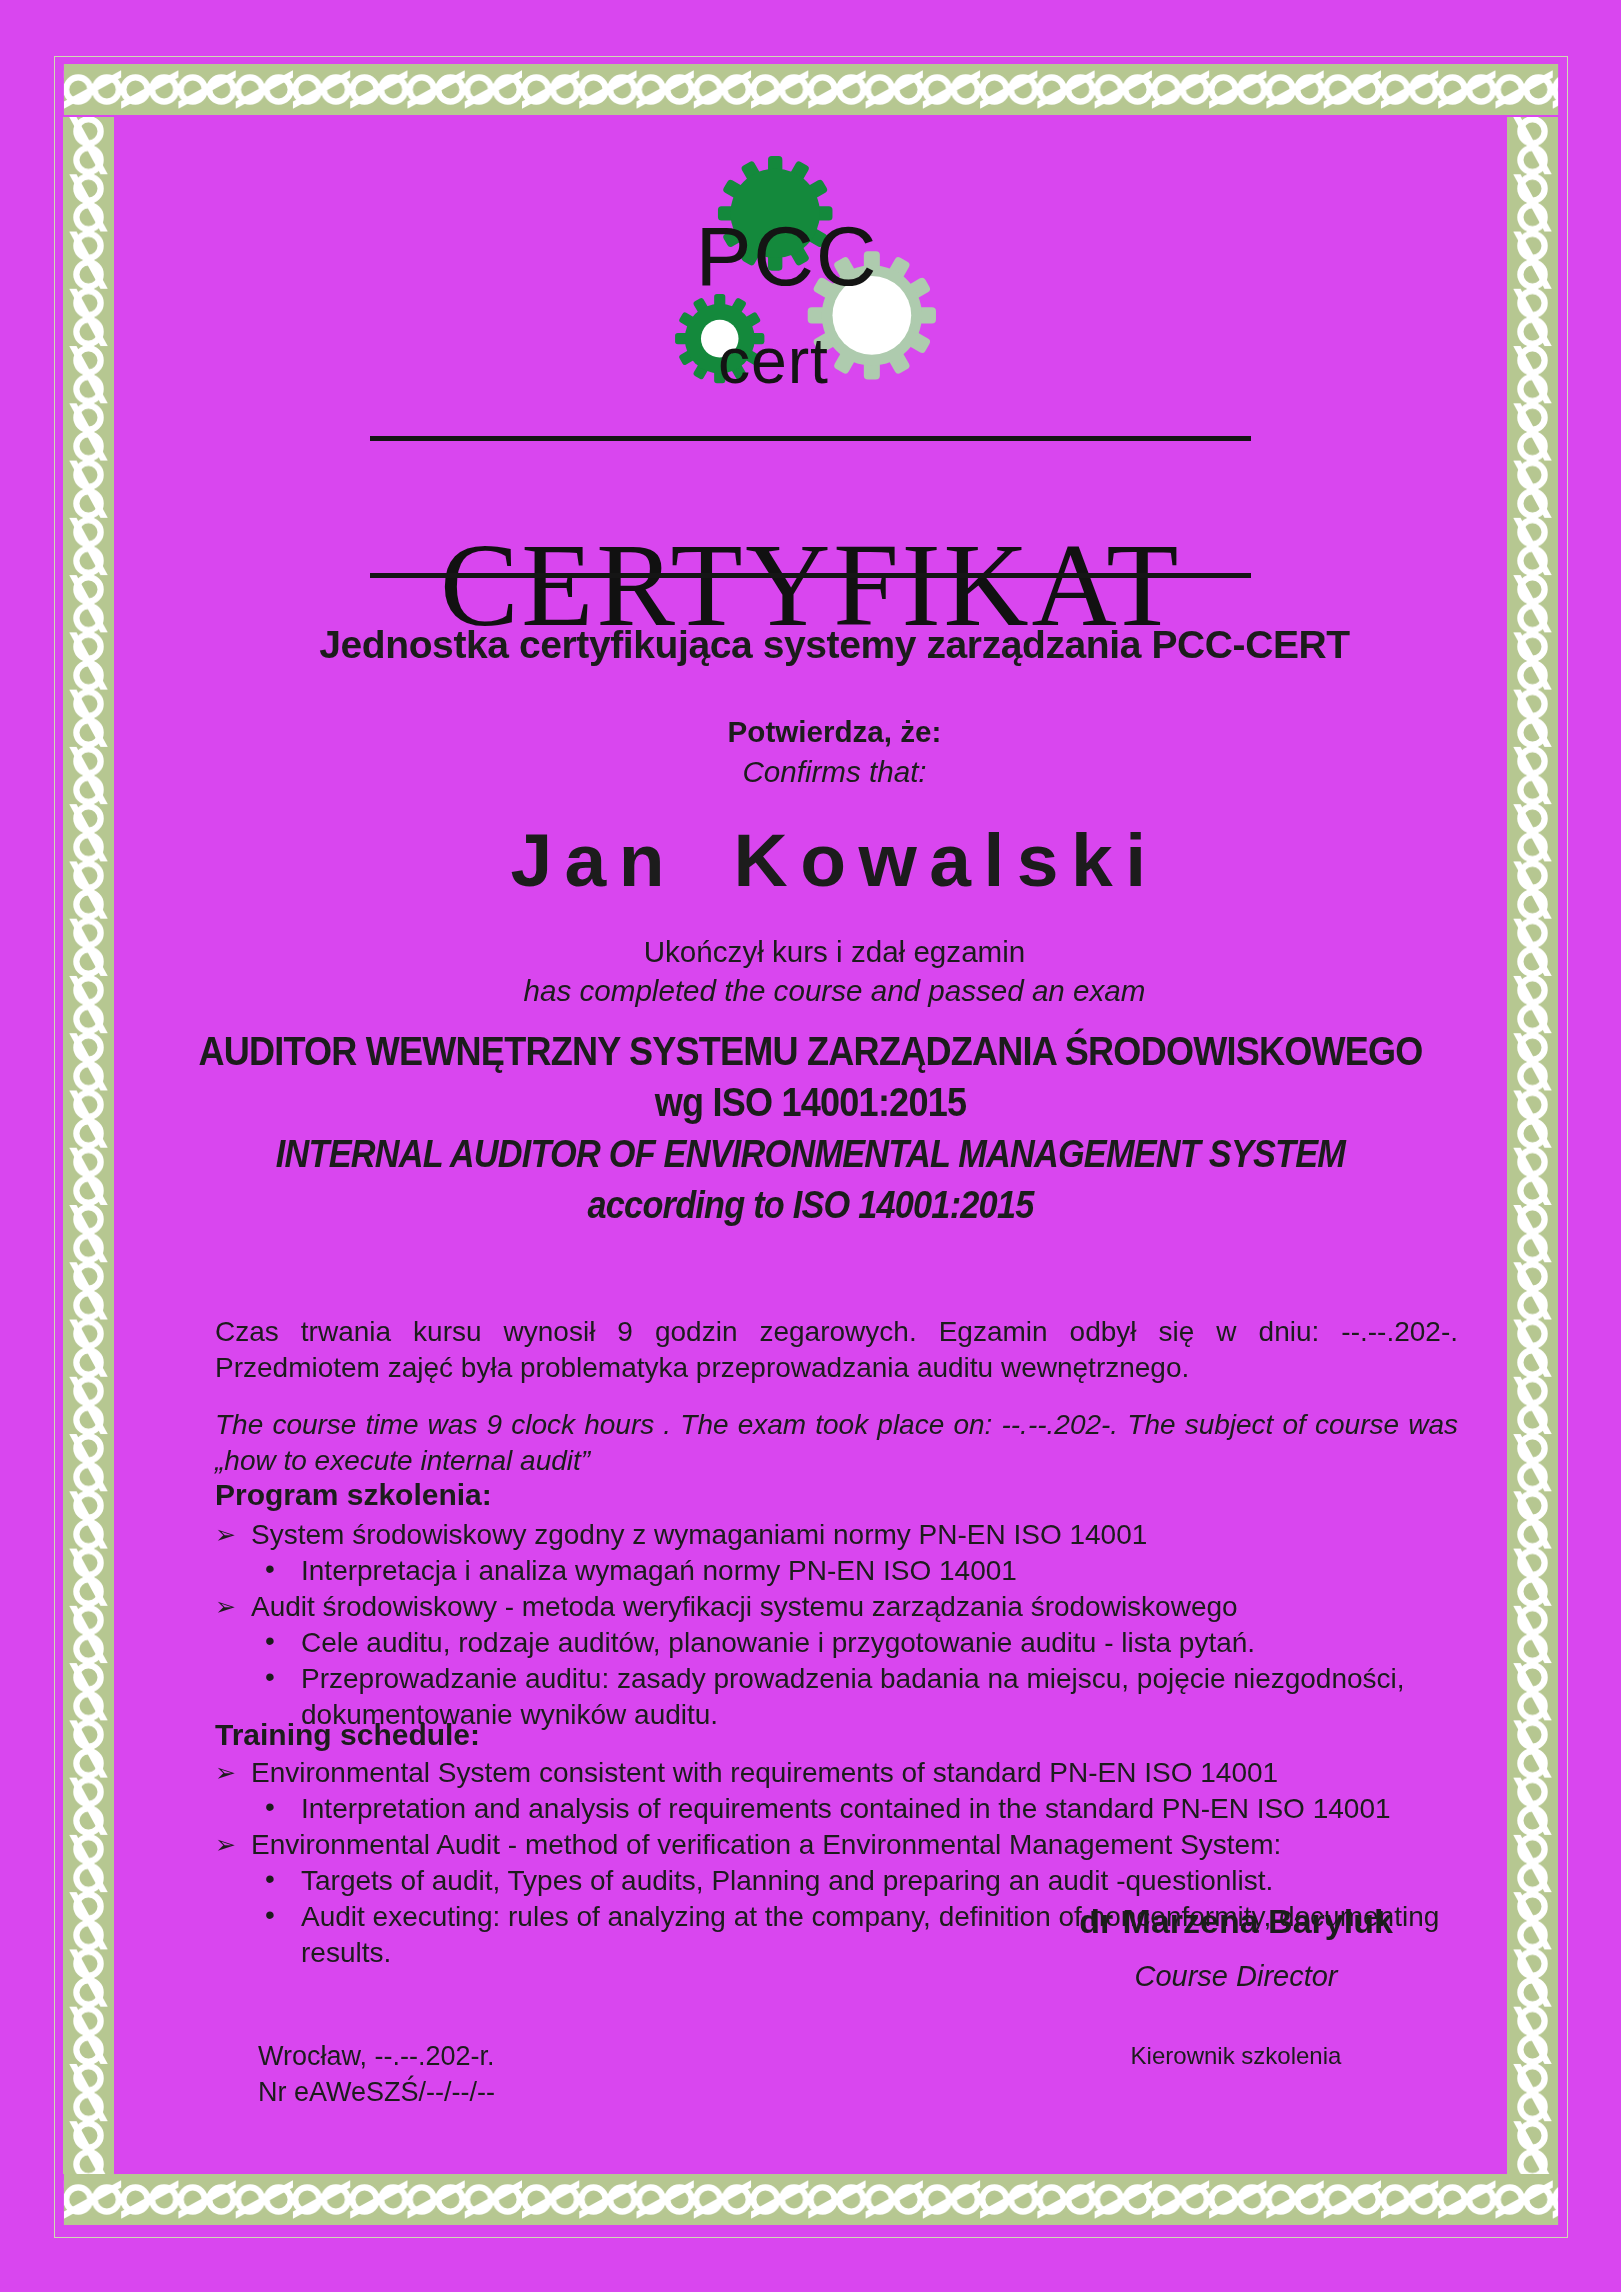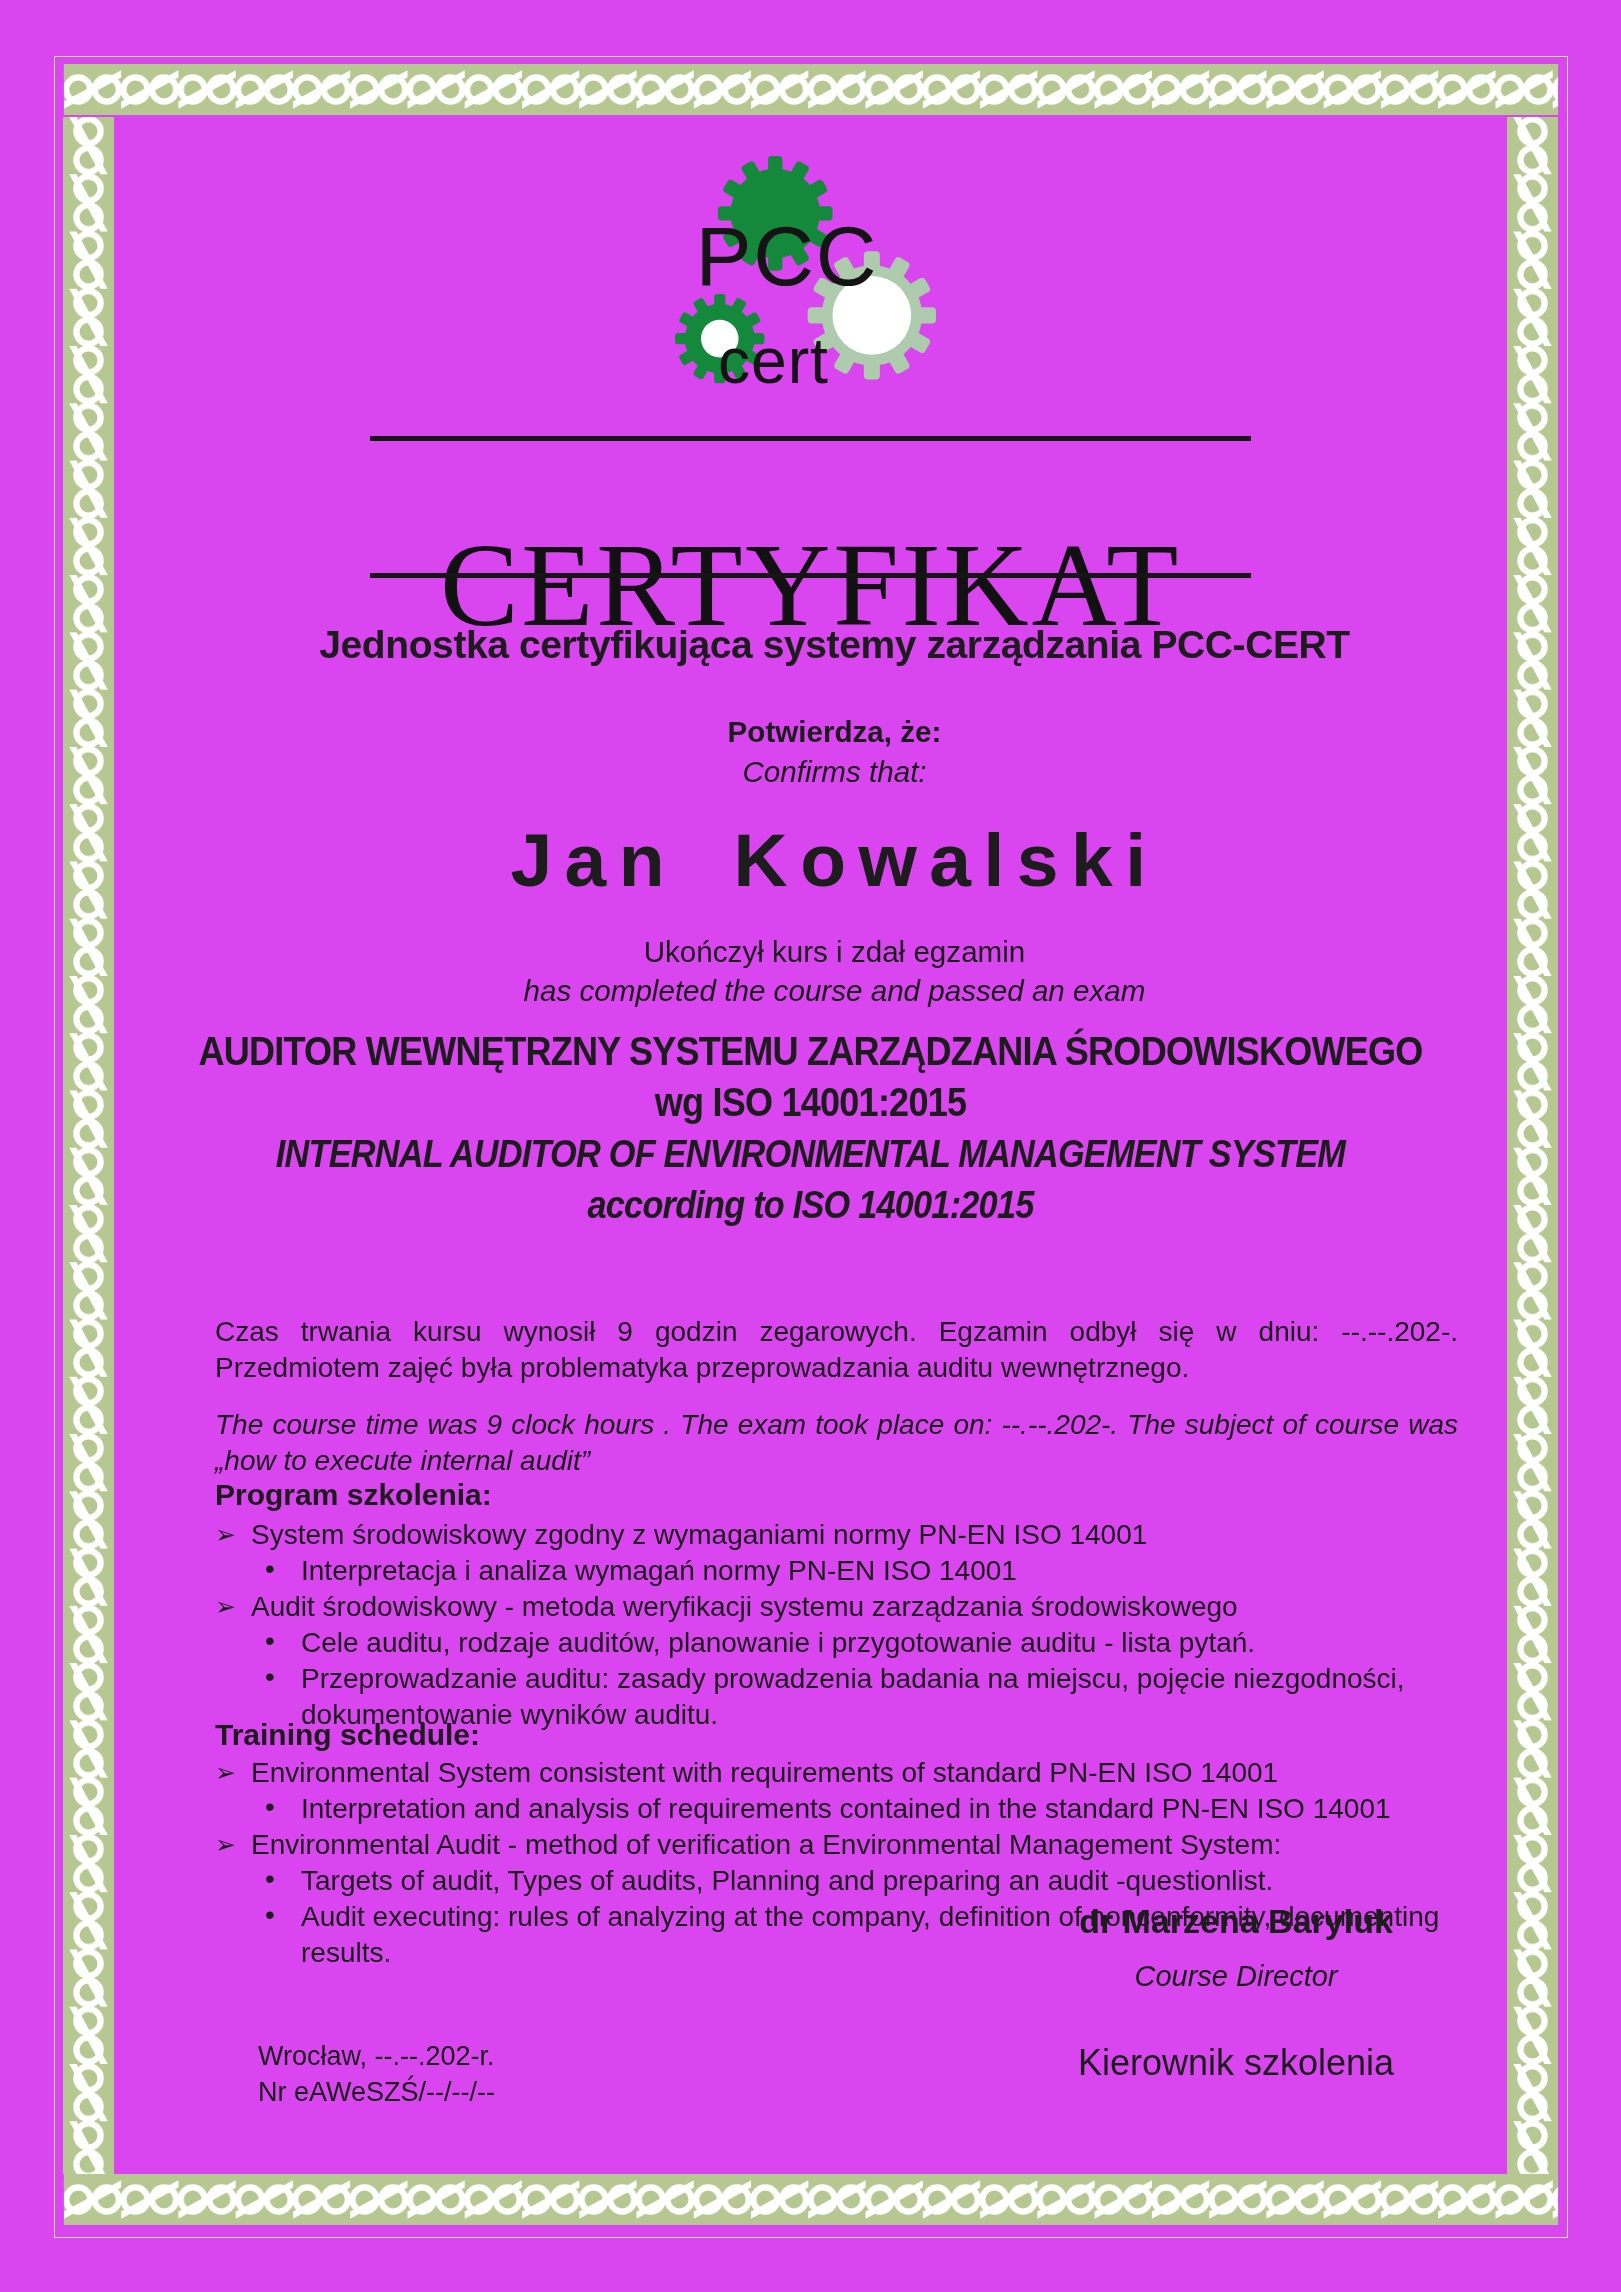--- a/index.html
+++ b/index.html
@@ -44,21 +44,21 @@
   ul.prog{position:absolute;left:215px;width:1243px;margin:0;padding:0;list-style:none;
     font-size:28px;line-height:36px;}
   .list-pl{top:1517px;} .list-en{top:1755px;}
   ul.prog li{position:relative;}
   li.arrow{padding-left:36px;}
   li.arrow .marker{position:absolute;left:0;top:0;font-family:"DejaVu Sans",sans-serif;font-size:25px;}
   li.bullet{padding-left:86px;}
   li.bullet .marker{position:absolute;left:50px;top:-1.8px;font-size:28px;}
   .sig-block{position:absolute;left:1003px;width:466px;text-align:center;}
   .sig-name{top:1902px;font-size:34px;font-weight:bold;}
-  .sig-role-pl{top:2042px;font-size:36px;}
+  .sig-role-pl{top:2042px;font-size:24px;}
   .sig-role-en{top:1960px;font-size:29px;font-style:italic;}
   .place-block{position:absolute;left:258px;top:2038px;font-size:27px;line-height:36px;text-align:left;}
 </style>
 </head>
 <body>
 
 <div class="page">
 
   <svg width="0" height="0" style="position:absolute" aria-hidden="true">
     <defs>

